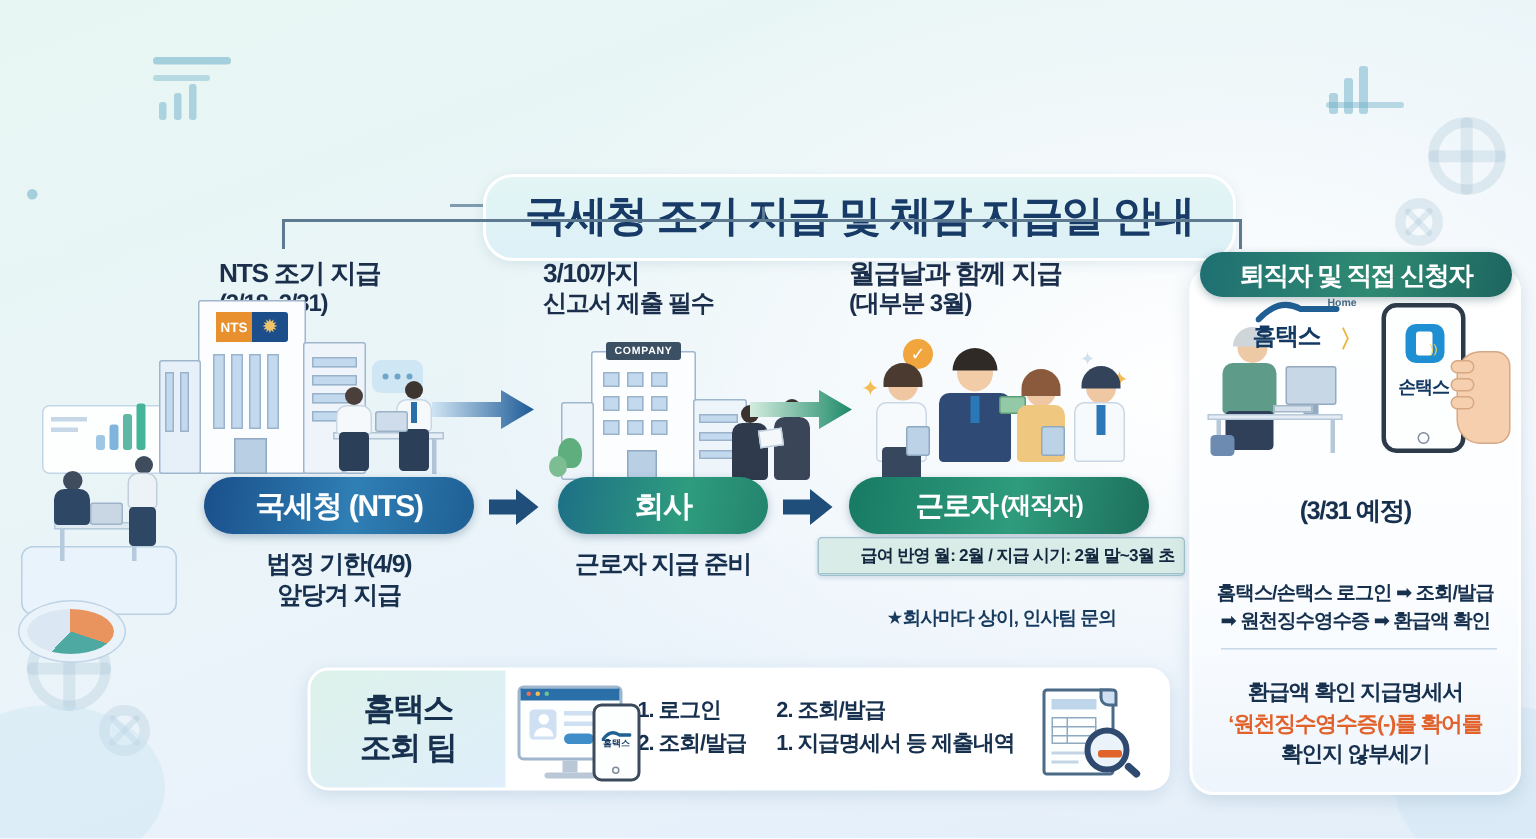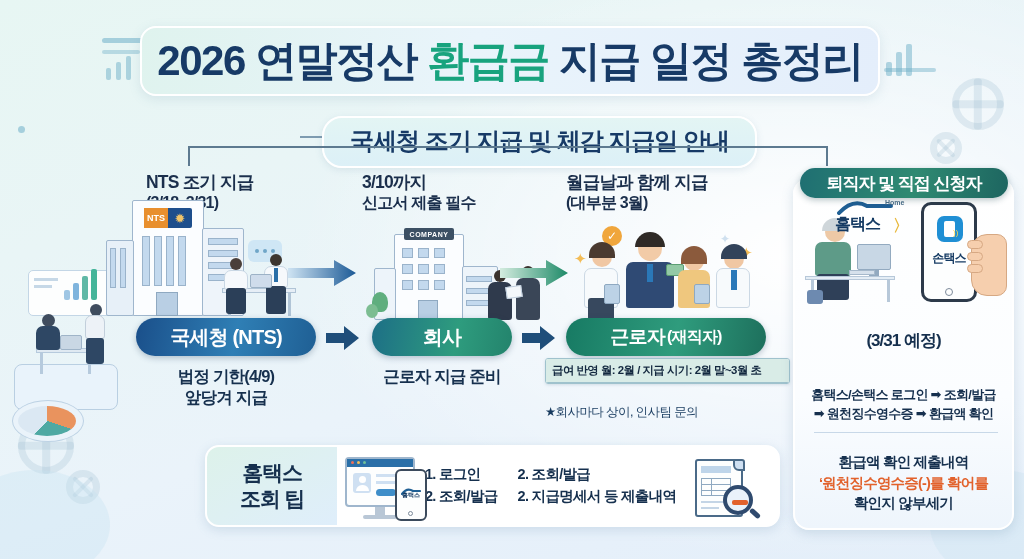--- a/index.html
+++ b/index.html
@@ -52,21 +52,21 @@
   .title .hl { color: #18a37e; }
 
   
   .subtitle-pill {
     position: absolute; left: 322px; top: 116px;
     padding: 7px 26px 9px;
     background: linear-gradient(180deg, #e3f5f4 0%, #dcf0f7 100%);
     border: 2px solid #ffffff;
     border-radius: 20px;
     box-shadow: 0 2px 7px rgba(100,140,170,0.16);
-    font-size: 24px; font-weight: 800; color: #173a66; letter-spacing: -1px;
+    font-size: 28px; font-weight: 800; color: #173a66; letter-spacing: -1px;
     white-space: nowrap;
   }
   .pill-line { position: absolute; top: 136px; height: 2px; background: #7e9bb0; }
   .pill-line.l { left: 300px; width: 24px; }
   .pill-line.r { left: 698px; width: 24px; }
 
   
   .bracket { position: absolute; border: 2px solid #5d7a90; border-bottom: none; }
 
   
@@ -118,27 +118,27 @@
   }
 
   
   .sal-table {
     position: absolute; left: 545px; top: 358px; width: 245px;
     border: 1px solid #9fc2cd; border-radius: 3px; overflow: hidden;
     box-shadow: 0 1px 3px rgba(60,100,130,0.18);
   }
   .sal-row {
     font-size: 11.4px; font-weight: 700; color: #13283f;
-    padding: 4px 6px; text-align: left; letter-spacing: -0.5px; white-space: nowrap;
+    padding: 4px 6px; text-align: right; letter-spacing: -0.5px; white-space: nowrap;
   }
   .sal-row.r0 { background: #d9ece7; border-bottom: 1px solid #9fc2cd; }
   .sal-row.r1 { background: #fbfdfe; }
   .sal-note {
     position: absolute; left: 545px; top: 404px; width: 245px;
-    text-align: left; font-size: 12.5px; font-weight: 400;
+    text-align: center; font-size: 12.5px; font-weight: 700;
     color: #173a5e; letter-spacing: -0.6px; white-space: nowrap;
   }
 
   
   .rpanel {
     position: absolute; left: 793px; top: 178px; width: 221px; height: 352px;
     background: linear-gradient(180deg, #ffffff 0%, #fbfdff 62%, #eef5fc 100%);
     border: 2px solid #ffffff;
     border-radius: 16px;
     box-shadow: 0 3px 12px rgba(90,130,165,0.22);
@@ -214,25 +214,20 @@
     <div class="bar-chip" style="left:2px;height:14px;width:6px;"></div>
     <div class="bar-chip" style="left:12px;height:24px;width:6px;"></div>
     <div class="bar-chip" style="left:22px;height:32px;width:6px;"></div>
     <div style="position:absolute;left:0;top:36px;width:52px;height:4px;background:rgba(110,175,200,0.45);border-radius:3px;"></div>
   </div>
   <div class="deco" style="left:18px; top:126px; width:7px; height:7px; background:rgba(110,175,200,0.55); border-radius:50%;"></div>
   <div class="deco" style="left:996px; top:300px; width:8px; height:8px; background:rgba(110,175,200,0.4); border-radius:50%;"></div>
   <div class="deco blob" style="left:-40px; top:470px; width:150px; height:110px; background:rgba(198,226,240,0.35);"></div>
   <div class="deco blob" style="left:930px; top:470px; width:140px; height:110px; background:rgba(198,226,240,0.3);"></div>
 
-  <div class="title-wrap">
-    <div class="title">
-      <span>2026 연말정산 </span><span class="hl">환급금</span><span> 지급 일정 총정리</span>
-    </div>
-  </div>
 
   <div class="pill-line l"></div>
   <div class="pill-line r"></div>
   <div class="subtitle-pill">국세청 조기 지급 및 체감 지급일 안내</div>
 
   <div class="bracket" style="left:188px; top:146px; width:640px; height:20px; border-left-color:#5d7a90; border-right-color:#5d7a90;"></div>
   <div class="bracket" style="left:508px; top:138px; width:0; height:10px; border-left-color:#5d7a90; border-top:none; border-right:none;"></div>
 
   <div class="col-head" style="left:146px; top:172px; width:160px;">
     <div>NTS 조기 지급</div>
@@ -471,21 +466,21 @@
   <div class="rtitle">
     <div class="sub">(3/31 예정)</div>
   </div>
 
   <div class="rsteps">
     <div>홈택스/손택스 로그인 ➡ 조회/발급</div>
     <div>➡ 원천징수영수증 ➡ 환급액 확인</div>
   </div>
 
   <div class="rwarn">
-    <div>환급액 확인 제출내역</div>
+    <div>환급액 확인 지급명세서</div>
     <div class="danger">‘원천징수영수증(-)를 확어를</div>
     <div>확인지 않부세기</div>
   </div>
 
   <div class="tipbox">
     <div class="tiplabel">
       <div>홈택스</div>
       <div>조회 팁</div>
     </div>
 
@@ -514,21 +509,21 @@
       <div style="position:absolute;left:63px;top:56px;width:5px;height:5px;border:1px solid #7d8b9b;border-radius:50%;"></div>
     </div>
 
     <div class="tiplist tipcol-a">
       <div>1. 로그인</div>
       <div>2. 조회/발급</div>
     </div>
 
     <div class="tiplist tipcol-b">
       <div>2. 조회/발급</div>
-      <div>2. 지급명세서 등 제출내역</div>
+      <div>1. 지급명세서 등 제출내역</div>
     </div>
 
     <div class="illus" style="left:482px; top:10px; width:78px; height:66px;">
       <div style="position:absolute;left:6px;top:2px;width:48px;height:58px;background:#fdfefe;border:2px solid #4a6a88;border-radius:3px;"></div>
       <div style="position:absolute;left:44px;top:2px;width:12px;height:12px;background:#cfe0f2;border:2px solid #4a6a88;border-radius:0 3px 0 6px;"></div>
       <div style="position:absolute;left:12px;top:9px;width:30px;height:7px;background:#bfd5ea;"></div>
       <div style="position:absolute;left:12px;top:21px;width:30px;height:18px;border:1px solid #8fa9c1;"></div>
       <div style="position:absolute;left:12px;top:27px;width:30px;height:1px;background:#8fa9c1;"></div>
       <div style="position:absolute;left:12px;top:33px;width:30px;height:1px;background:#8fa9c1;"></div>
       <div style="position:absolute;left:22px;top:21px;width:1px;height:18px;background:#8fa9c1;"></div>

